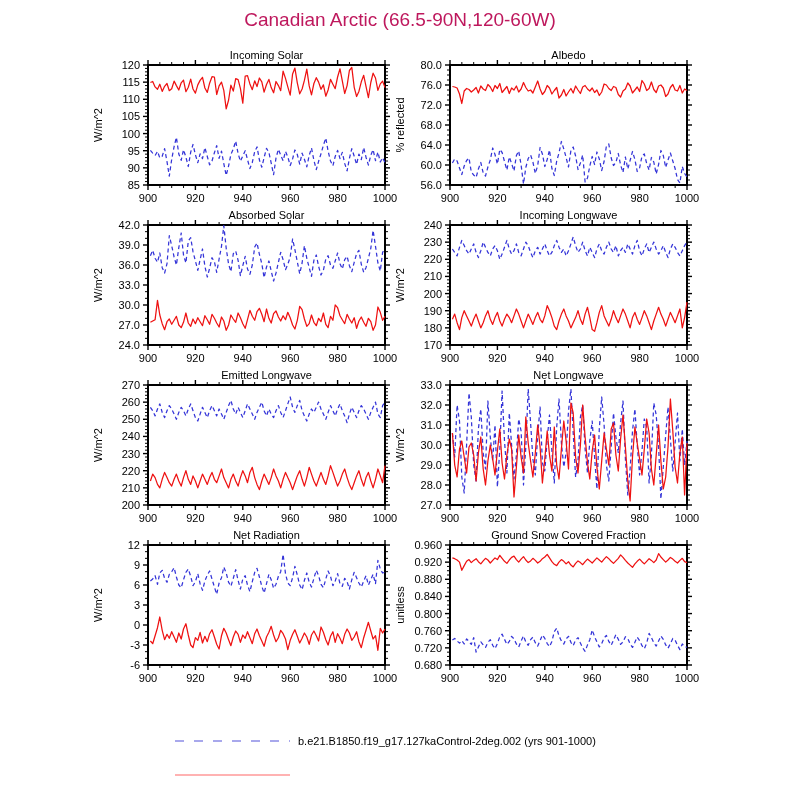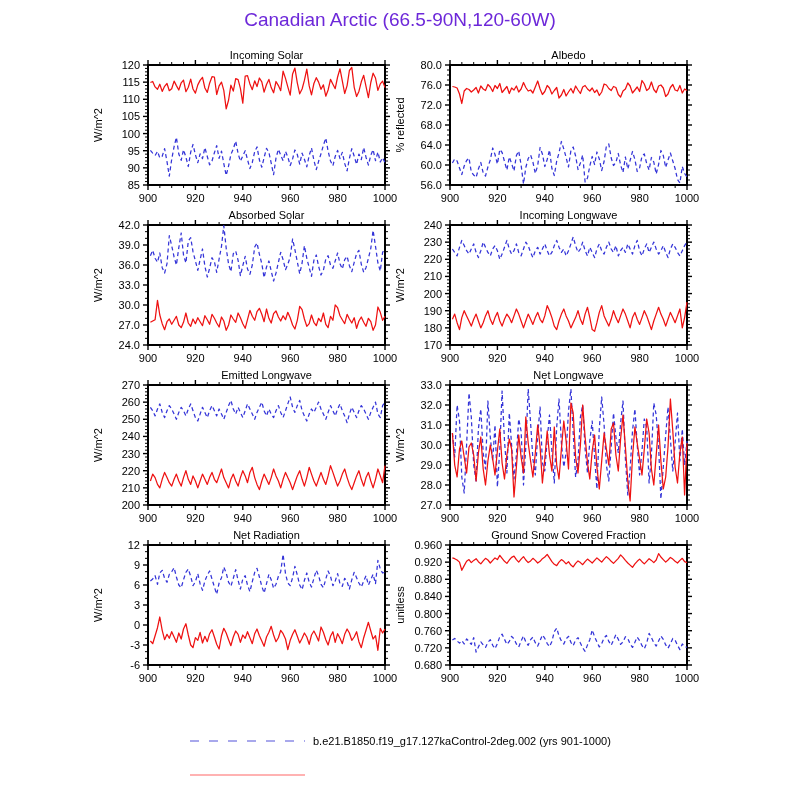--- a/index.html
+++ b/index.html
@@ -1,22 +1,22 @@
 <!DOCTYPE html>
 <html><head>
 <meta charset="utf-8">
 <style>
   html,body{margin:0;padding:0;background:#fff;}
   .canvas{position:relative;width:800px;height:800px;background:#ffffff;overflow:hidden;
           font-family:"Liberation Sans",sans-serif;}
   .main-title{position:absolute;top:9px;left:0;width:800px;text-align:center;
-              font-size:19px;color:#6d28d9;}
+              font-size:19px;color:#be185d;}
   svg.subplot{position:absolute;width:310px;height:166px;overflow:visible;}
   svg.subplot text{font-family:"Liberation Sans",sans-serif;font-size:11px;fill:#000;}
-  .legend{position:absolute;left:190px;top:733px;text-align:center;}
+  .legend{position:absolute;left:175px;top:733px;text-align:center;}
   .legend-row{display:flex;align-items:center;height:16px;}
   .legend-row + .legend-row{margin-top:18px;}
   .legend-swatch{width:115px;height:2px;flex:0 0 115px;}
   .legend-label{margin-left:8px;font-size:11px;color:#000;white-space:nowrap;}
 </style>
 </head>
 <body>
 
 <div class="canvas">
   <div class="main-title">Canadian Arctic (66.5-90N,120-60W)</div>

